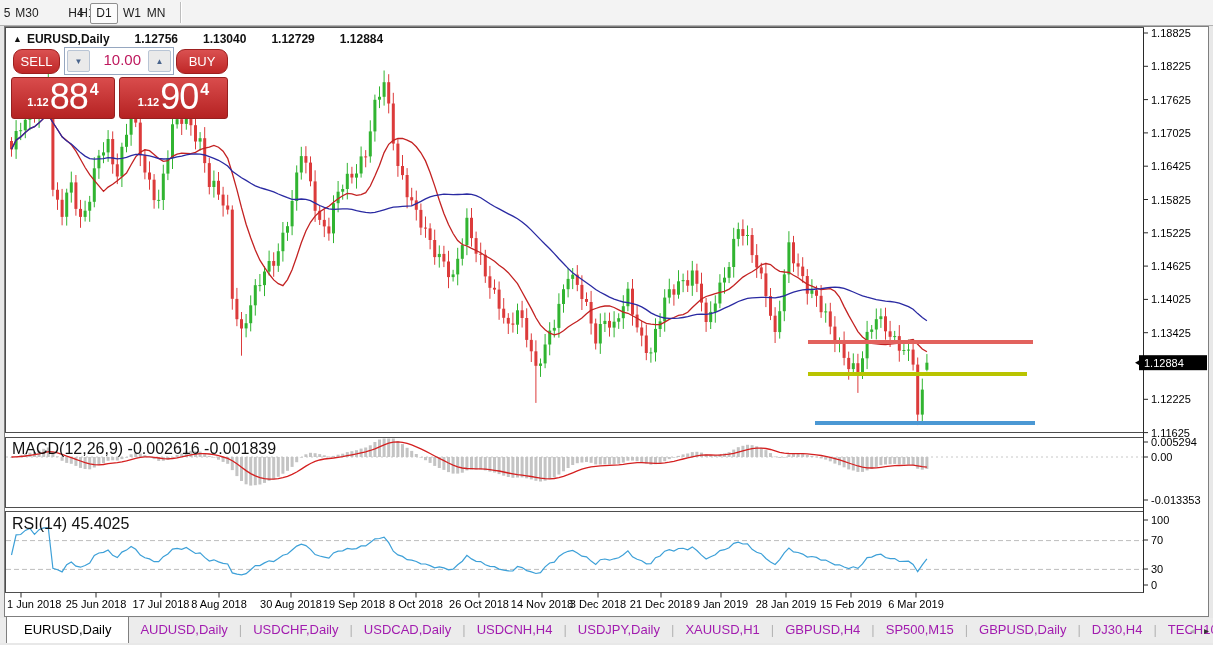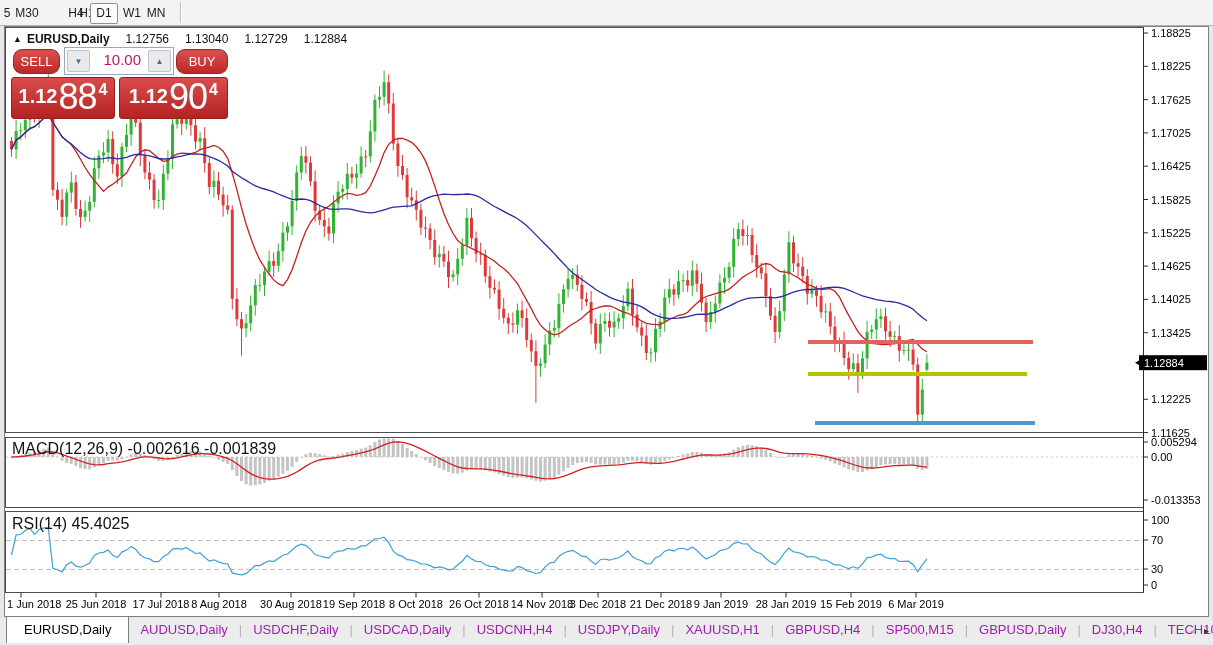--- a/index.html
+++ b/index.html
@@ -11,34 +11,34 @@
   .tf-btn{position:absolute;top:3px;height:19px;line-height:19px;font-size:12px;color:#1c1c1c;
           text-align:center;cursor:default;border:1px solid transparent;border-radius:2px}
   .tf-btn.active{background:#fbfbfb;border:1px solid #8f8f8f}
   .tb-sep{position:absolute;top:2px;width:1px;height:21px;background:#bdbdbd;box-shadow:1px 0 0 #fff}
   
   .window{position:absolute;left:4px;top:26px;width:1205px;height:591px;background:#fff;
           border:1px solid #7f7f7f;box-sizing:border-box}
   .window svg{position:absolute;left:0;top:0}
   .hdr{position:absolute;left:8px;top:5px;font-size:12px;font-weight:bold;color:#111;white-space:nowrap}
   .hdr .tri{font-size:9px;margin-right:5px;vertical-align:1px}
-  .hdr span.q{margin-left:16px;font-weight:normal}
+  .hdr span.q{margin-left:25px;font-weight:bold}
   .plabel{position:absolute;left:7px;font-size:16px;color:#111;white-space:nowrap}
   
   .tbtn{position:absolute;top:22px;height:25px;box-sizing:border-box;border:1px solid #9d1f1f;border-radius:9px;
         background:linear-gradient(#da5151,#bf2727);color:#fff;font-size:13px;text-align:center;line-height:23px;cursor:pointer}
   .spin{position:absolute;left:59px;top:20px;width:110px;height:28px;box-sizing:border-box;
         background:#fff;border:1px solid #96a7c0;display:flex}
   .spbtn{width:21px;margin:2px;background:#eaeaea;border:1px solid #b9c5d5;border-radius:2px;
          font-size:8px;color:#49648c;display:flex;align-items:center;justify-content:center;cursor:pointer}
   .spval{flex:1;text-align:right;font-size:15px;line-height:24px;padding-right:5px;color:#be185d}
   .qpanel{position:absolute;top:50px;height:42px;box-sizing:border-box;border:1px solid #962020;border-radius:3px;
           background:linear-gradient(#d94c4c,#b52222);color:#fff;display:flex;align-items:flex-end;
           justify-content:center;padding-bottom:3px;cursor:pointer}
-  .qpanel .prefix{font-size:20px;font-weight:bold;margin:0 1px 7px 0}
+  .qpanel .prefix{font-size:11px;font-weight:bold;margin:0 1px 7px 0}
   .qpanel .big{font-size:36px;line-height:36px;letter-spacing:-1px}
   .qpanel .sup{font-size:16px;font-weight:bold;align-self:flex-start;margin:3px 0 0 2px}
   
   .tabbar{position:absolute;left:0;top:618px;width:1213px;height:25px;background:#ececec;
           display:flex;align-items:stretch;padding-left:6px;box-sizing:border-box;font-size:13px}
   .tab{line-height:24px;padding:0 11px;color:#a21caf;white-space:nowrap;cursor:pointer}
   .tab.active{background:#fff;border:1px solid #7f7f7f;border-bottom:none;color:#000;
               margin-top:-2px;line-height:26px;padding:0 17px;position:relative;z-index:2}
   .tabsep{line-height:24px;color:#b4b4b4}
   .tab-arrow{position:absolute;top:7px;font-size:10px;cursor:pointer}

